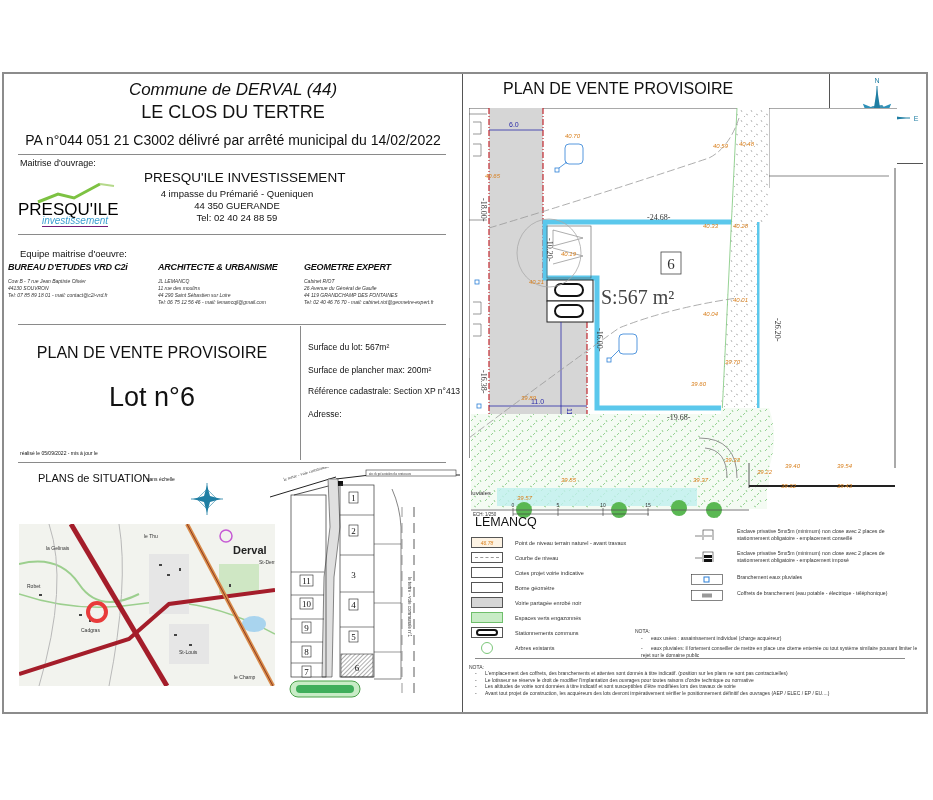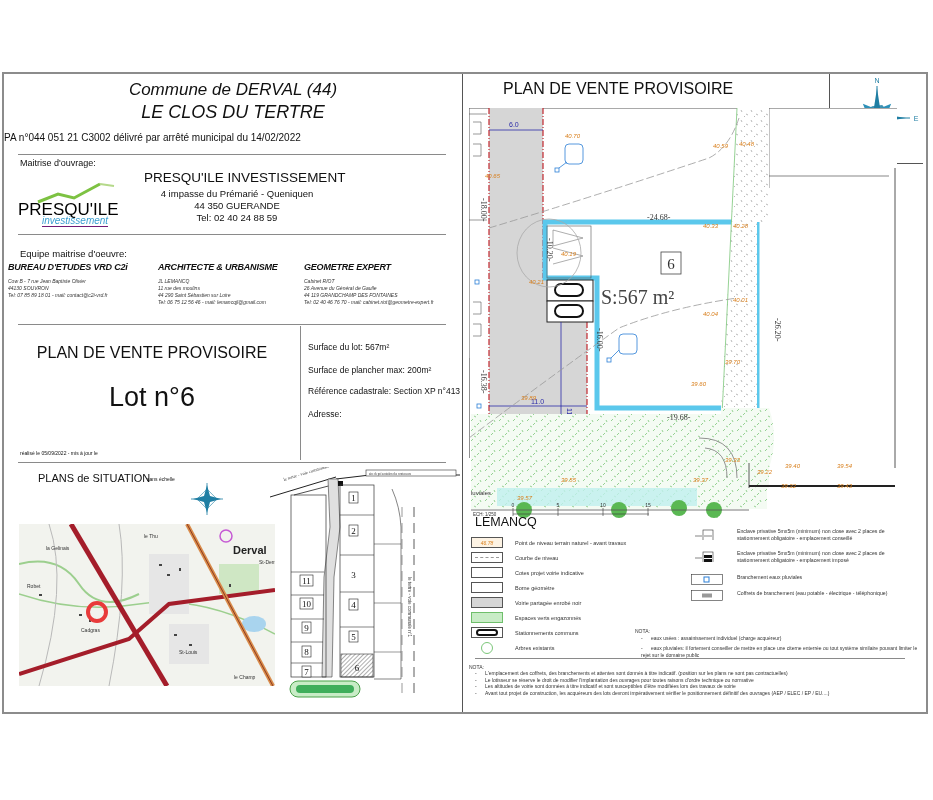--- a/index.html
+++ b/index.html
@@ -6,22 +6,22 @@
   html, body { width: 933px; height: 800px; background: #ffffff; overflow: hidden; }
   body { font-family: "Liberation Sans", sans-serif; color: #111; position: relative; }
 
   .sheet { position: absolute; left: 2px; top: 72px; width: 926px; height: 642px; border: 2px solid #8c8c8c; background: #fff; }
   .left { position: absolute; left: 0; top: 0; width: 458px; height: 638px; }
   .right { position: absolute; left: 458px; top: 0; width: 464px; height: 638px; border-left: 1.5px solid #555; }
 
   .hr { position: absolute; height: 1px; background: #8a8a8a; }
 
   .t-commune { position: absolute; left: 0; width: 458px; top: 6px; text-align: center; font-style: italic; font-size: 17px; }
-  .t-clos { position: absolute; left: 0; width: 458px; top: 28px; text-align: center; font-style: italic; font-size: 18px; }
-  .t-pa { position: absolute; left: 0; width: 458px; top: 58px; font-size: 10px; }
+  .t-clos { position: absolute; left: 0; width: 458px; top: 28px; text-align: center; font-size: 18px; }
+  .t-pa { position: absolute; left: 0; width: 458px; top: 58px; text-align: center; font-size: 14px; }
 
   .mo-label { position: absolute; left: 16px; top: 84px; font-size: 9px; }
   .logo { position: absolute; left: 14px; top: 108px; width: 112px; height: 46px; }
   .logo-text { position: absolute; left: 0; top: 18px; font-size: 17px; color: #000000; letter-spacing: 0px; font-weight: normal; }
   .logo-sub { position: absolute; left: 24px; top: 34px; font-size: 10px; font-style: italic; color: #3a9fd1; border-bottom: 1px solid #701a75; line-height: 10px; }
   .co-name { position: absolute; left: 140px; top: 96px; font-size: 13.5px; }
   .co-line { position: absolute; left: 140px; width: 186px; text-align: center; font-size: 9.5px; }
 
   .eq-label { position: absolute; left: 16px; top: 174px; font-size: 9.5px; }
   .eq-col { position: absolute; top: 188px; width: 150px; text-align: left; font-style: italic; }

